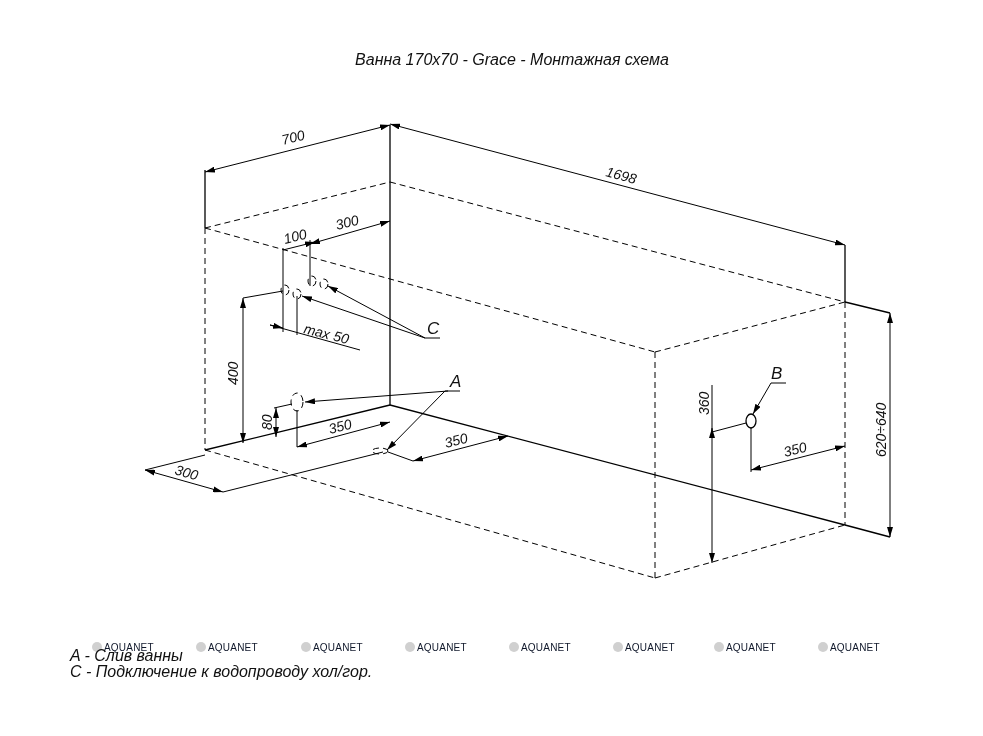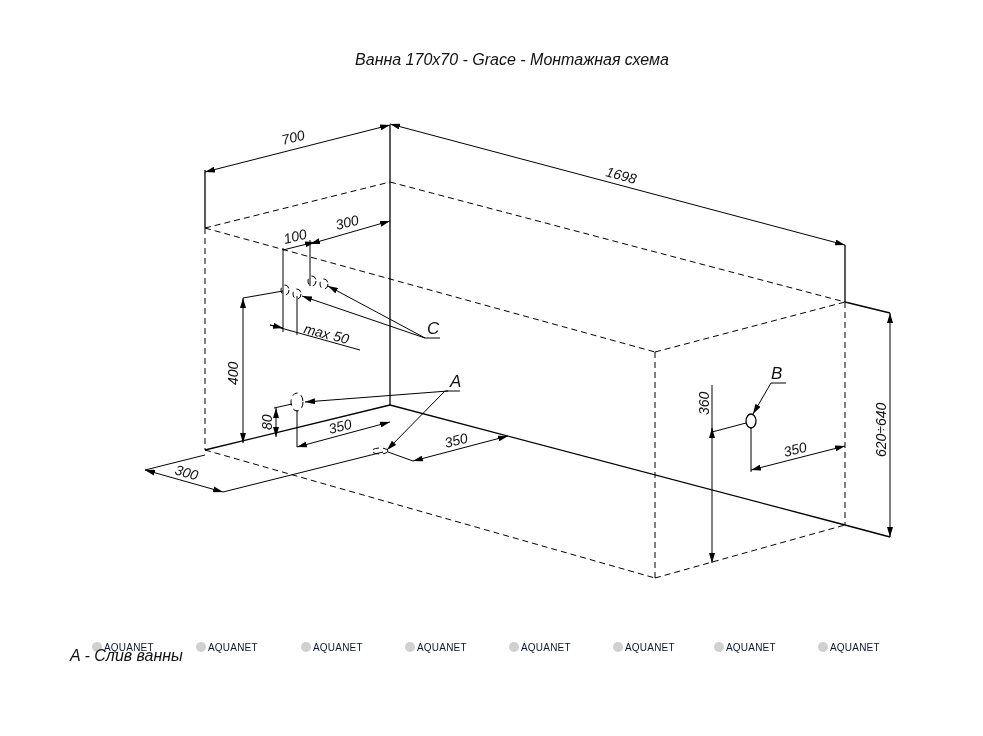--- a/index.html
+++ b/index.html
@@ -156,13 +156,14 @@
   <div class="wm" style="left:301px"><span class="dot"></span><span>AQUANET</span></div>
   <div class="wm" style="left:405px"><span class="dot"></span><span>AQUANET</span></div>
   <div class="wm" style="left:509px"><span class="dot"></span><span>AQUANET</span></div>
   <div class="wm" style="left:613px"><span class="dot"></span><span>AQUANET</span></div>
   <div class="wm" style="left:714px"><span class="dot"></span><span>AQUANET</span></div>
   <div class="wm" style="left:818px"><span class="dot"></span><span>AQUANET</span></div>
 </div>
 
 <div class="legend">
   <div>A - Слив ванны</div>
+  <div>C - Подключение к водопроводу хол/гор.</div>
 </div>
 
 </body></html>

